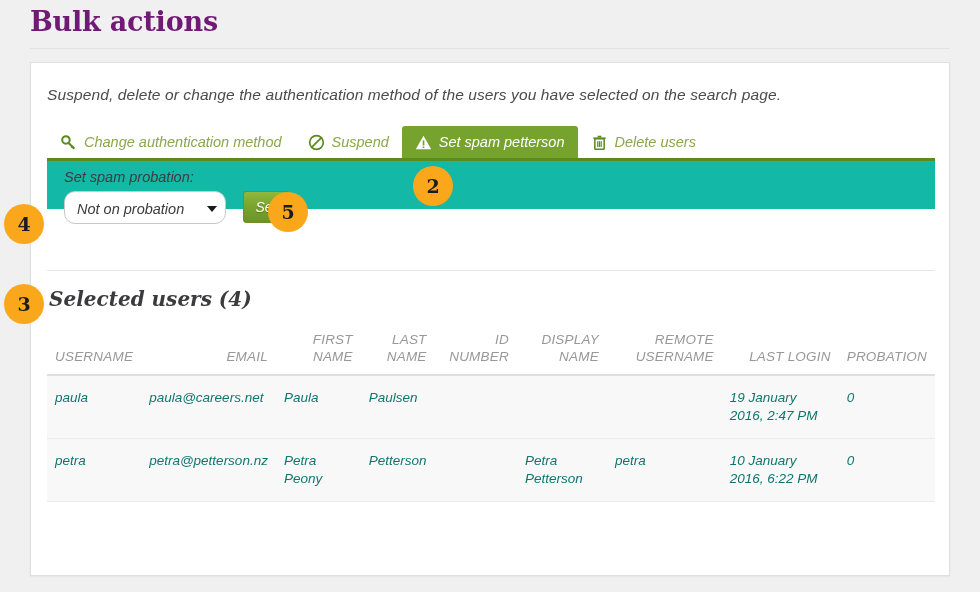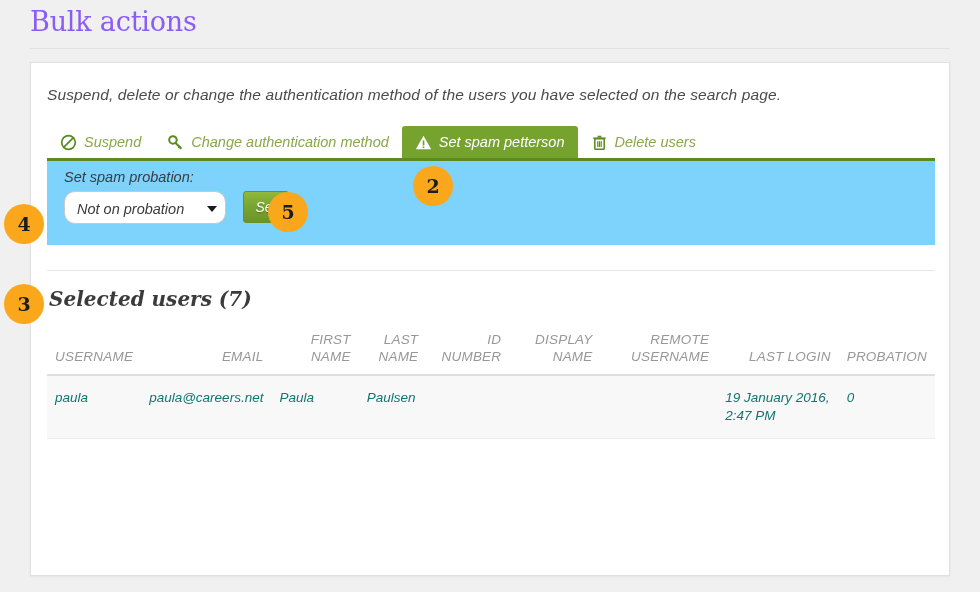--- a/index.html
+++ b/index.html
@@ -16,22 +16,22 @@
     width: 980px; height: 592px;
     background: #f0f0f0;
   }
 
   
   .page-title {
     position: absolute;
     left: 30px; top: 4px;
     font-family: "DejaVu Serif", "Liberation Serif", serif;
     font-size: 27px;
-    font-weight: normal;
-    color: #8b5cf6;
+    font-weight: bold;
+    color: #701a75;
     letter-spacing: -0.2px;
     line-height: 36px;
   }
   .title-rule {
     position: absolute;
     left: 30px; top: 48px;
     width: 920px; height: 1px;
     background: #e2e2e2;
   }
 
@@ -83,22 +83,22 @@
     position: absolute;
     left: 16px; top: 95px;
     width: 888px; height: 3px;
     background: #5b8a1f;
   }
 
   
   .form-area {
     position: absolute;
     left: 16px; top: 98px;
-    width: 888px; height: 84px;
-    background: #7dd3fc;
+    width: 888px; height: 48px;
+    background: #14b8a6;
   }
   .form-label {
     position: absolute;
     left: 17px; top: 8px;
     font-size: 14.5px;
     color: #3c3c3e;
   }
   .select-wrap {
     position: absolute;
     left: 17px; top: 30px;
@@ -230,36 +230,36 @@
 
   <div class="panel">
 
     <div class="intro">Suspend, delete or change the authentication method of the users you have selected on the search page.</div>
 
     <div class="tabs">
 
       <div class="tab">
         <span class="icon">
           <svg width="17" height="17" viewBox="0 0 20 20">
-            <circle cx="10" cy="10" r="8" fill="none" stroke="#5b8a1f" stroke-width="2"></circle>
-            <line x1="4.5" y1="15.5" x2="15.5" y2="4.5" stroke="#5b8a1f" stroke-width="2"></line>
-          </svg>
-        </span>
-        <span class="tab-label">Suspend</span>
-      </div>
-
-      <div class="tab">
-        <span class="icon">
-          <svg width="17" height="17" viewBox="0 0 20 20">
             <circle cx="7" cy="7" r="4.4" fill="none" stroke="#5b8a1f" stroke-width="2.4"></circle>
             <line x1="9.8" y1="10.2" x2="17" y2="17.4" stroke="#5b8a1f" stroke-width="2.4"></line>
             <line x1="13.6" y1="16.4" x2="15.6" y2="14.4" stroke="#5b8a1f" stroke-width="2.2"></line>
           </svg>
         </span>
         <span class="tab-label">Change authentication method</span>
+      </div>
+
+      <div class="tab">
+        <span class="icon">
+          <svg width="17" height="17" viewBox="0 0 20 20">
+            <circle cx="10" cy="10" r="8" fill="none" stroke="#5b8a1f" stroke-width="2"></circle>
+            <line x1="4.5" y1="15.5" x2="15.5" y2="4.5" stroke="#5b8a1f" stroke-width="2"></line>
+          </svg>
+        </span>
+        <span class="tab-label">Suspend</span>
       </div>
 
       <div class="tab active">
         <span class="icon">
           <svg width="17" height="17" viewBox="0 0 20 20">
             <path d="M10 2 L19 18 L1 18 Z" fill="#ffffff"></path>
             <rect x="9" y="7.5" width="2" height="6" fill="#76a32e"></rect>
             <rect x="9" y="14.6" width="2" height="2" fill="#76a32e"></rect>
           </svg>
         </span>
@@ -290,21 +290,21 @@
       <div class="select-wrap">
         <span class="select-value">Not on probation</span>
         <span class="select-caret"></span>
       </div>
 
       <div class="set-btn">Set</div>
     </div>
 
     <div class="section-rule"></div>
 
-    <div class="section-title">Selected users (7)</div>
+    <div class="section-title">Selected users (4)</div>
 
     <table class="table">
       <thead>
         <tr>
           <th class="col-username">USERNAME</th>
           <th class="col-email">EMAIL</th>
           <th class="col-first">FIRST NAME</th>
           <th class="col-last">LAST NAME</th>
           <th class="col-idnum">ID NUMBER</th>
           <th class="col-display">DISPLAY NAME</th>
@@ -318,20 +318,31 @@
           <td>paula</td>
           <td>paula@careers.net</td>
           <td>Paula</td>
           <td>Paulsen</td>
           <td></td>
           <td></td>
           <td></td>
           <td>19 January 2016, 2:47 PM</td>
           <td>0</td>
         </tr>
+        <tr class="odd">
+          <td>petra</td>
+          <td>petra@petterson.nz</td>
+          <td>Petra Peony</td>
+          <td>Petterson</td>
+          <td></td>
+          <td>Petra Petterson</td>
+          <td>petra</td>
+          <td>10 January 2016, 6:22 PM</td>
+          <td>0</td>
+        </tr>
       </tbody>
     </table>
 
   </div>
 
   <div class="badge badge-2">2</div>
   <div class="badge badge-3">3</div>
   <div class="badge badge-4">4</div>
   <div class="badge badge-5">5</div>
 

